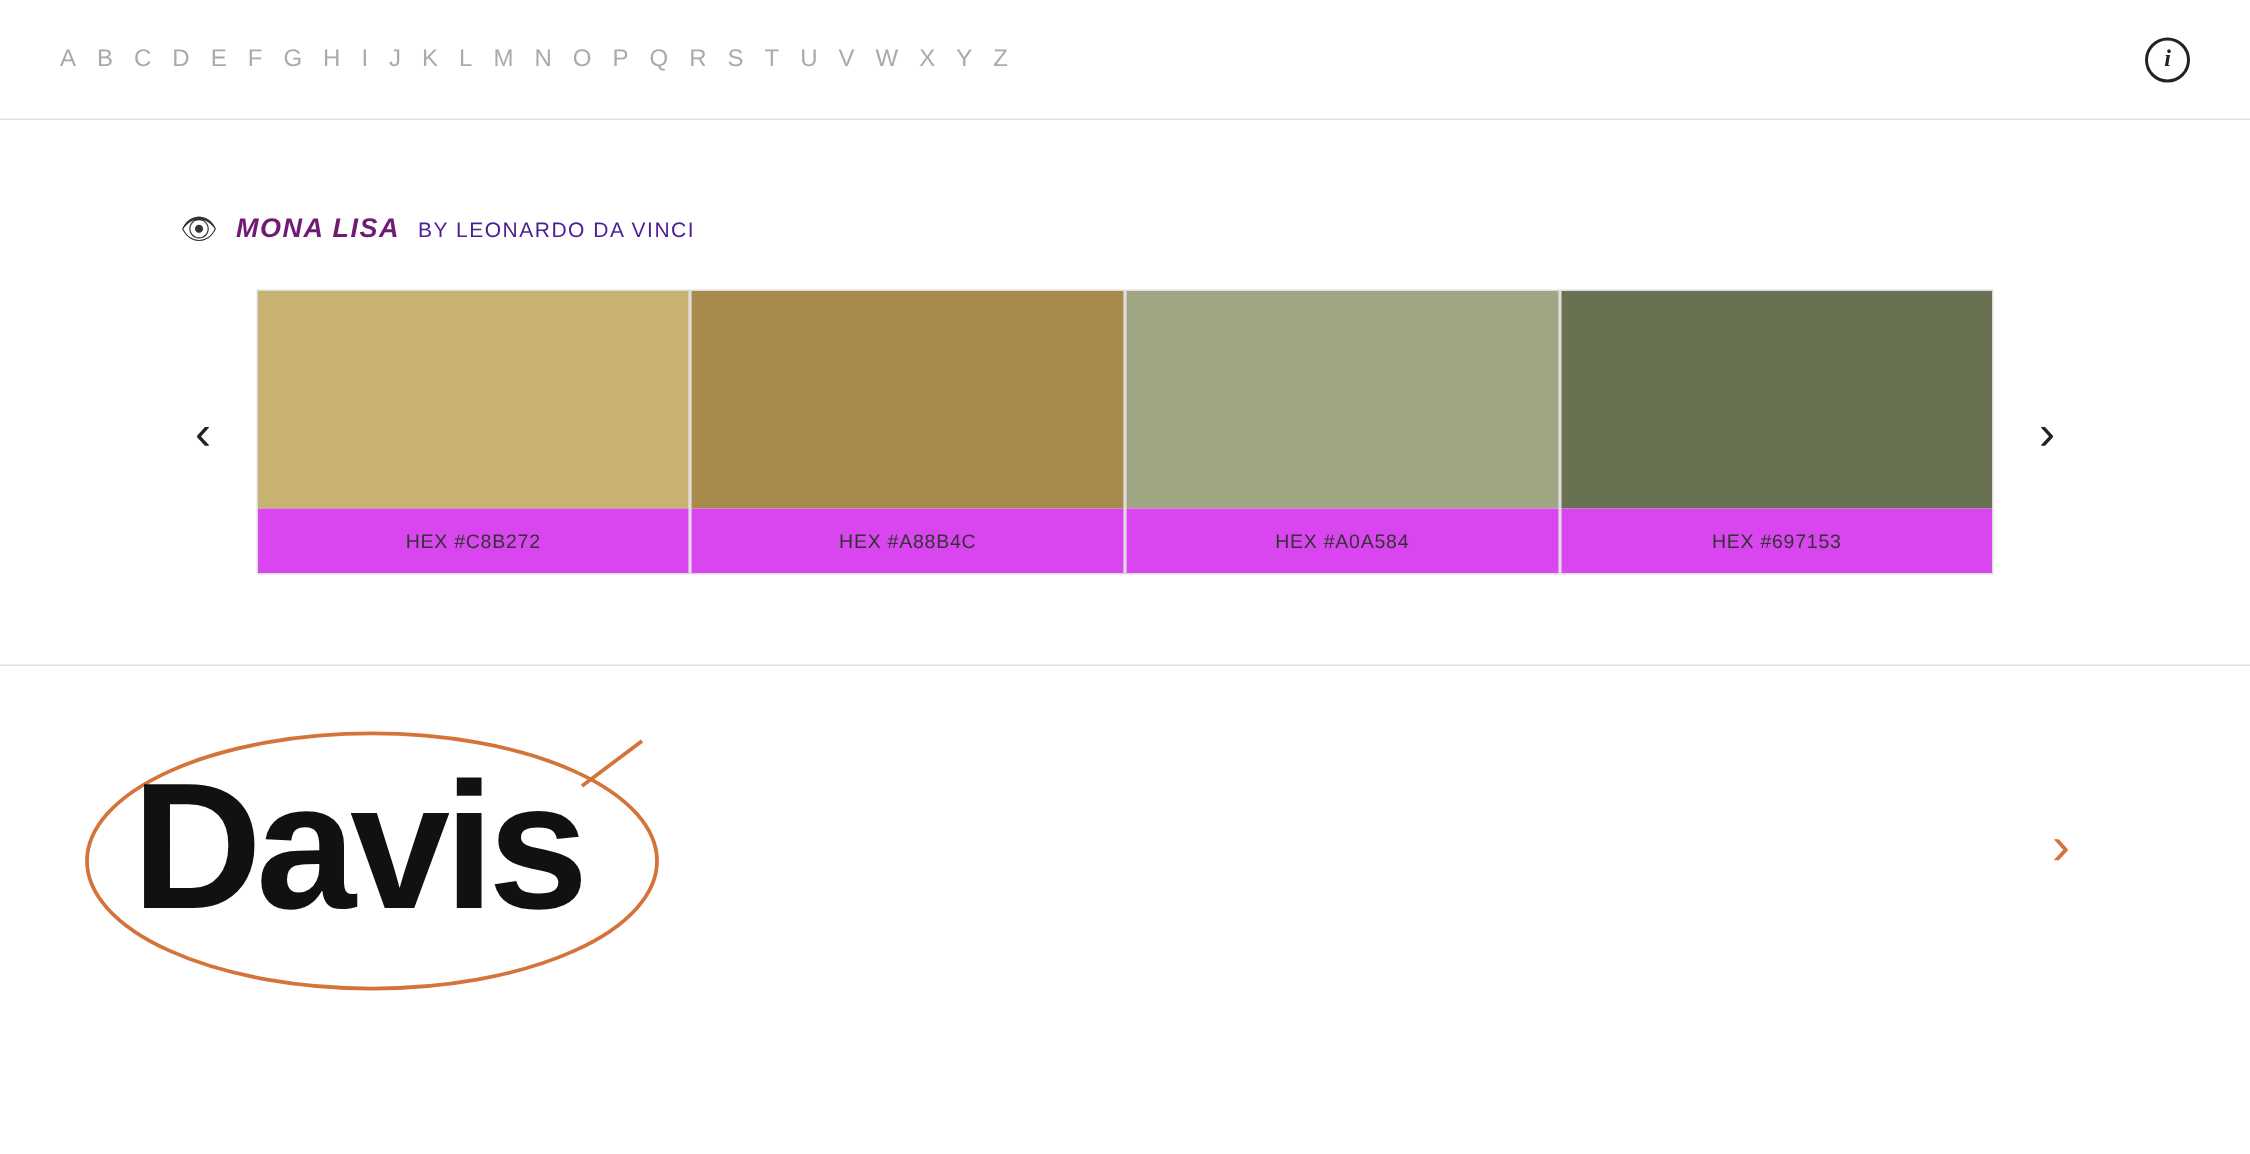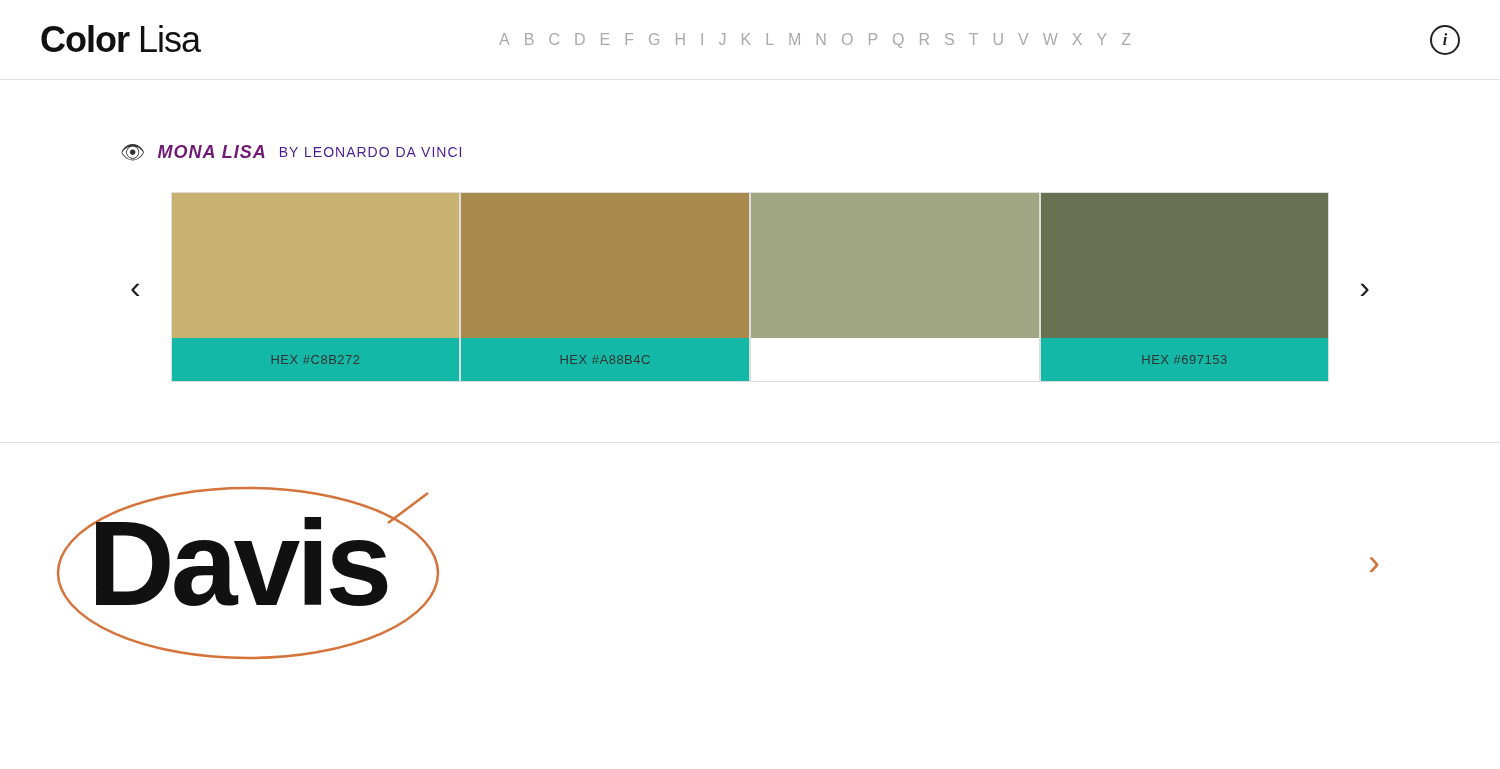--- a/index.html
+++ b/index.html
@@ -146,21 +146,21 @@
       width: 100%;
     }
 
     .color-hex {
       padding: 14px 0;
       text-align: center;
       font-size: 13px;
       color: #333;
       font-weight: 400;
       letter-spacing: 0.5px;
-      background: #14b8a6;
+      background: #d946ef;
     }
 
     
     .lower-section {
       padding: 60px 88px;
       position: relative;
       min-height: 220px;
       display: flex;
       align-items: center;
     }
@@ -194,23 +194,20 @@
       font-size: 36px;
       color: #d4733a;
       cursor: pointer;
       font-weight: 300;
     }
   </style>
 </head>
 <body>
 
 <header class="header">
-  <div class="logo">
-    <span class="logo-bold">Color</span><span class="logo-light"> Lisa</span>
-  </div>
 
   <nav class="nav-letters">
 
   <a class="nav-letter" href="#">A</a>
       <a class="nav-letter" href="#">B</a>
       <a class="nav-letter" href="#">C</a>
       <a class="nav-letter" href="#">D</a>
       <a class="nav-letter" href="#">E</a>
       <a class="nav-letter" href="#">F</a>
       <a class="nav-letter" href="#">G</a>
@@ -258,20 +255,21 @@
       <div class="color-swatch-wrapper">
             <div class="color-swatch" style="background-color: rgb(200, 178, 114);"></div>
             <div class="color-hex">HEX #C8B272</div>
           </div>
           <div class="color-swatch-wrapper">
             <div class="color-swatch" style="background-color: rgb(168, 139, 76);"></div>
             <div class="color-hex">HEX #A88B4C</div>
           </div>
           <div class="color-swatch-wrapper">
             <div class="color-swatch" style="background-color: rgb(160, 165, 132);"></div>
+            <div class="color-hex">HEX #A0A584</div>
           </div>
           <div class="color-swatch-wrapper">
             <div class="color-swatch" style="background-color: rgb(105, 113, 83);"></div>
             <div class="color-hex">HEX #697153</div>
           </div>
         </div>
 
       <div class="carousel-arrow">›</div>
     </div>
   </section>

